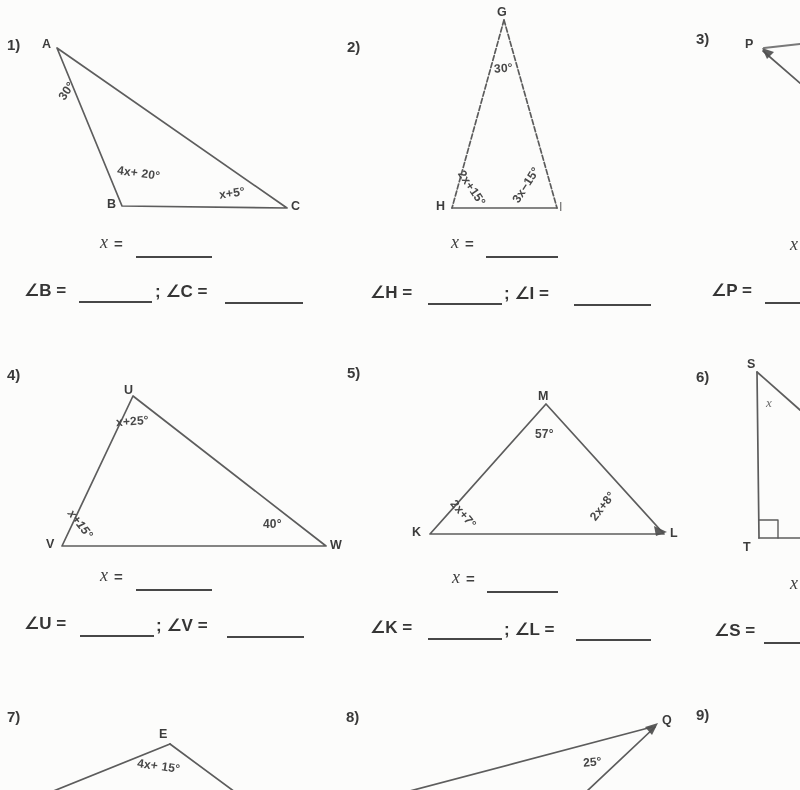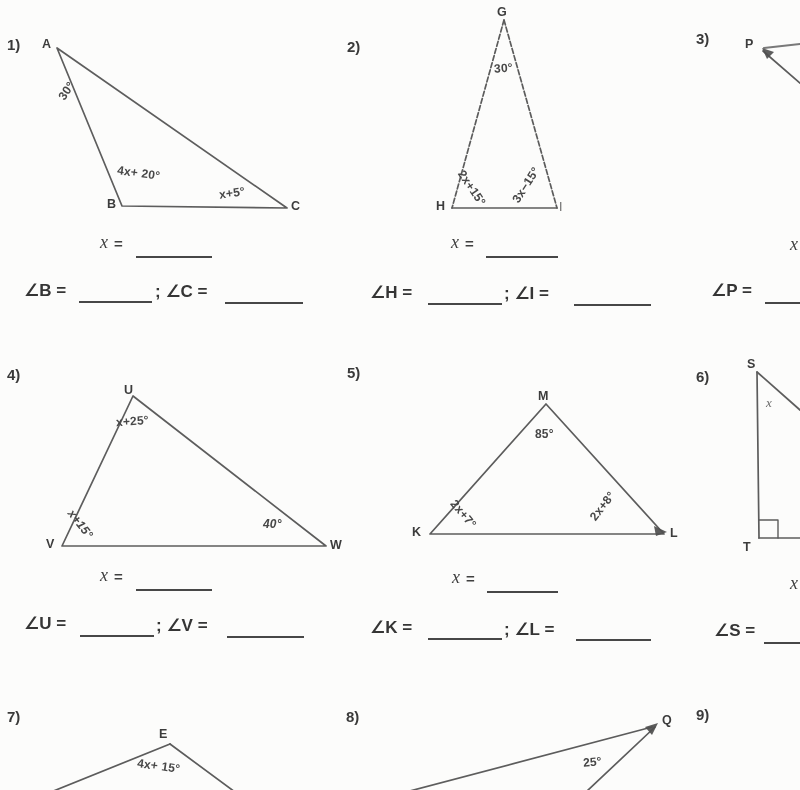--- a/index.html
+++ b/index.html
@@ -141,37 +141,37 @@
   </div>
 
   
   <div class="prob">
     <span class="num" style="left:7px;top:366px;">4)</span>
     <span class="vtx" style="left:124px;top:383px;">U</span>
     <span class="vtx" style="left:46px;top:537px;">V</span>
     <span class="vtx" style="left:330px;top:538px;">W</span>
     <span class="ang" style="left:116px;top:414px;transform:rotate(-4deg);">x+25°</span>
     <span class="ang" style="left:64px;top:517px;transform:rotate(52deg);font-style:italic;">x+15°</span>
-    <span class="ang" style="left:263px;top:517px;font-style:italic;">40°</span>
+    <span class="ang" style="left:263px;top:517px;">40°</span>
     <span class="xvar" style="left:100px;top:565px;">x</span>
     <span class="eq" style="left:114px;top:568px;">=</span>
     <div class="blank" style="left:136px;top:589px;width:76px;"></div>
     <span class="ans" style="left:24px;top:613px;">∠U =</span>
     <div class="blank" style="left:80px;top:635px;width:74px;"></div>
     <span class="ans" style="left:156px;top:615px;">; ∠V =</span>
     <div class="blank" style="left:227px;top:636px;width:77px;"></div>
   </div>
 
   
   <div class="prob">
     <span class="num" style="left:347px;top:364px;">5)</span>
     <span class="vtx" style="left:538px;top:389px;">M</span>
     <span class="vtx" style="left:412px;top:525px;">K</span>
     <span class="vtx" style="left:670px;top:526px;">L</span>
-    <span class="ang" style="left:535px;top:427px;">85°</span>
+    <span class="ang" style="left:535px;top:427px;">57°</span>
     <span class="ang" style="left:447px;top:507px;transform:rotate(50deg);">2x+7°</span>
     <span class="ang" style="left:586px;top:499px;transform:rotate(-52deg);">2x+8°</span>
     <span class="xvar" style="left:452px;top:567px;">x</span>
     <span class="eq" style="left:466px;top:570px;">=</span>
     <div class="blank" style="left:487px;top:591px;width:71px;"></div>
     <span class="ans" style="left:370px;top:617px;">∠K =</span>
     <div class="blank" style="left:428px;top:638px;width:74px;"></div>
     <span class="ans" style="left:504px;top:619px;">; ∠L =</span>
     <div class="blank" style="left:576px;top:639px;width:75px;"></div>
   </div>

